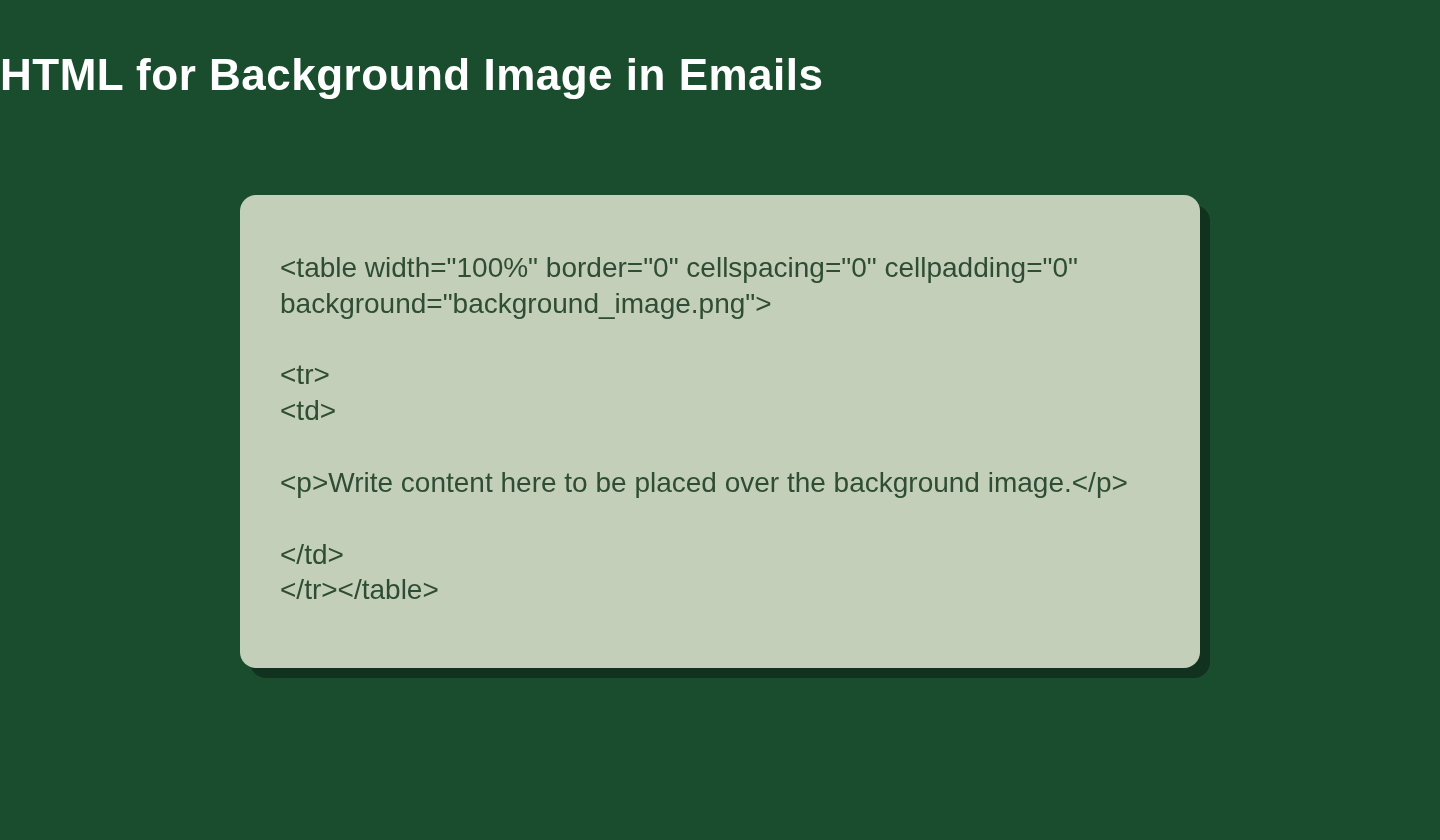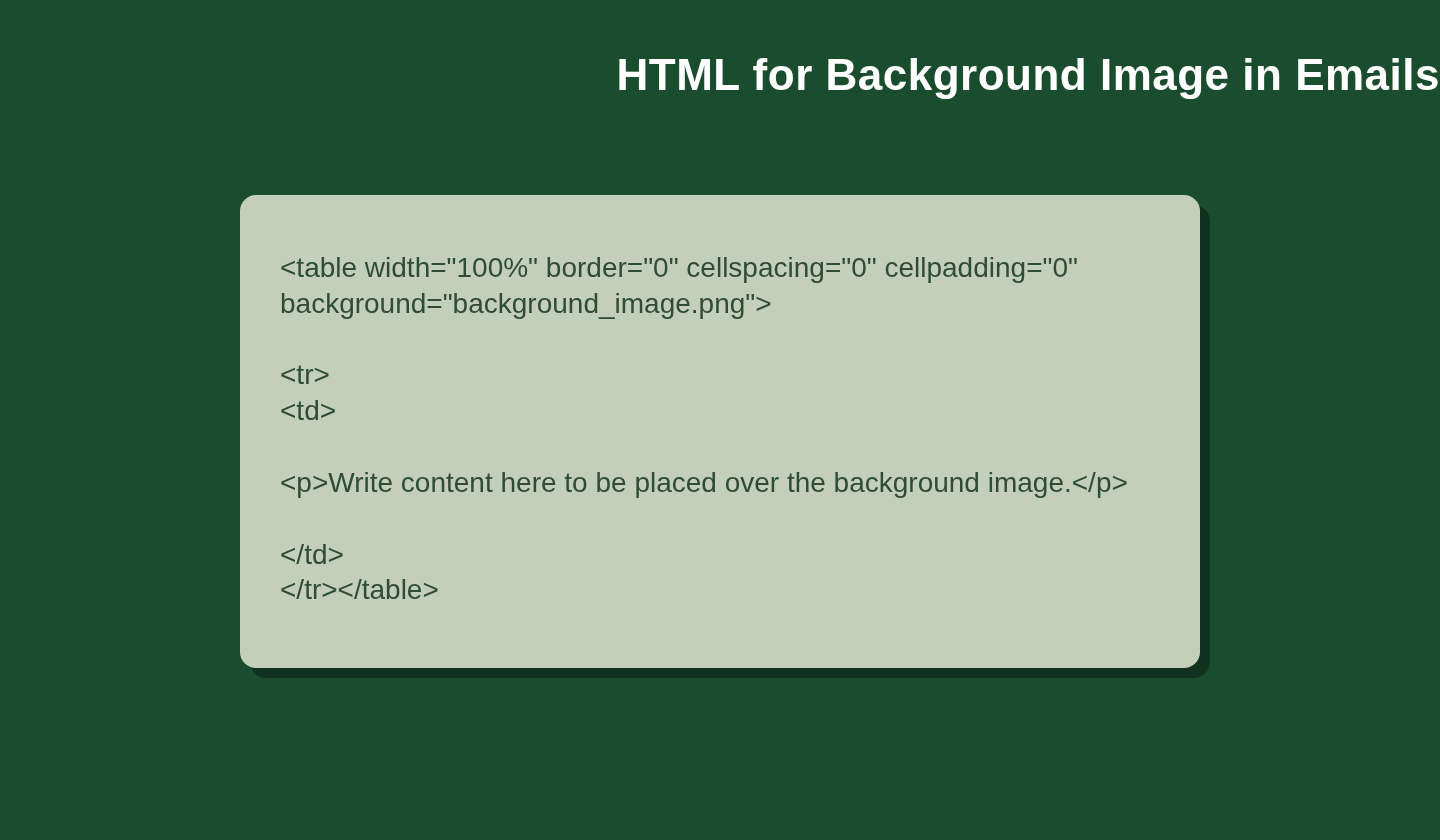--- a/index.html
+++ b/index.html
@@ -19,21 +19,21 @@
     .container {
       width: 100%;
       height: 100%;
       padding-top: 50px;
     }
     
     .title {
       color: #ffffff;
       font-size: 44px;
       font-weight: 700;
-      text-align: right;
+      text-align: left;
       margin-bottom: 95px;
       letter-spacing: 0.5px;
     }
     
     .code-block {
       background-color: #c3cfb8;
       width: 960px;
       margin: 0 auto;
       padding: 55px 40px 60px 40px;
       border-radius: 16px;

